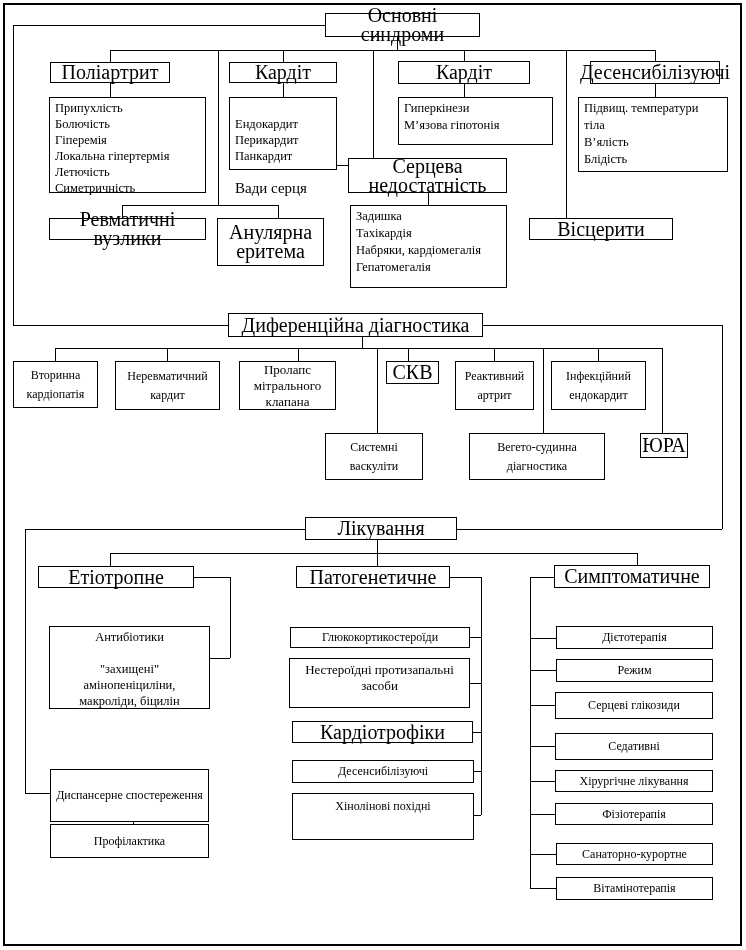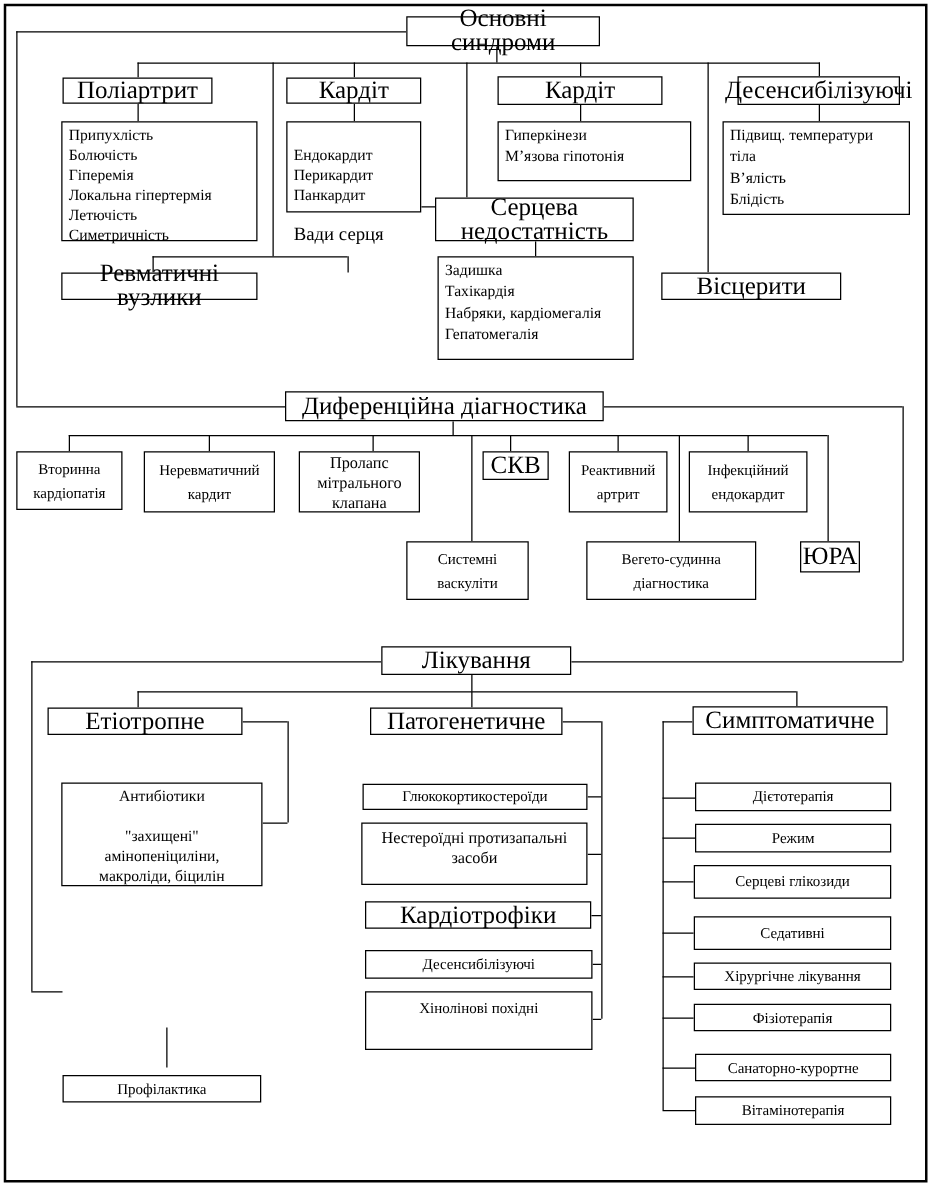--- a/index.html
+++ b/index.html
@@ -122,20 +122,21 @@
 В’ялість
 Блідість</div>
 
   <div class="node hdr" style="left:348px;top:158px;width:159px;height:35px">Серцева недостатність</div>
   <div class="node list" style="left:350px;top:205px;width:157px;height:83px;line-height:17px">Задишка
 Тахікардія
 Набряки, кардіомегалія
 Гепатомегалія</div>
 
   <div class="node hdr" style="left:49px;top:218px;width:157px;height:22px">Ревматичні вузлики</div>
+  <div class="node hdr" style="left:217px;top:218px;width:107px;height:48px;align-items:flex-start;padding-top:4px">Анулярна еритема</div>
   <div class="node hdr" style="left:529px;top:218px;width:144px;height:22px">Вісцерити</div>
 
   <div class="node hdr" style="left:228px;top:313px;width:255px;height:24px">Диференційна діагностика</div>
 
   <div class="node hdr14" style="left:13px;top:361px;width:85px;height:47px">Вторинна кардіопатія</div>
   <div class="node hdr14" style="left:115px;top:361px;width:105px;height:49px">Неревматичний кардит</div>
   <div class="node hdr13" style="left:239px;top:361px;width:97px;height:49px">Пролапс мітрального клапана</div>
   <div class="node hdr" style="left:386px;top:361px;width:53px;height:23px">СКВ</div>
   <div class="node hdr14" style="left:455px;top:361px;width:79px;height:49px">Реактивний артрит</div>
   <div class="node hdr14" style="left:551px;top:361px;width:95px;height:49px">Інфекційний ендокардит</div>
@@ -144,21 +145,22 @@
   <div class="node hdr" style="left:640px;top:433px;width:48px;height:25px">ЮРА</div>
 
   <div class="node hdr" style="left:305px;top:517px;width:152px;height:23px">Лікування</div>
 
   <div class="node hdr" style="left:38px;top:566px;width:156px;height:22px">Етіотропне</div>
   <div class="node ctr" style="left:49px;top:626px;width:161px;height:83px">Антибіотики
 
 "захищені"
 амінопеніциліни,
 макроліди, біцилін</div>
-  <div class="node hdr14" style="left:50px;top:860px;width:159px;height:22px">Профілактика</div>
+  <div class="node hdr14" style="left:50px;top:769px;width:159px;height:53px">Диспансерне спостереження</div>
+  <div class="node hdr14" style="left:50px;top:824px;width:159px;height:34px">Профілактика</div>
 
   <div class="node hdr" style="left:296px;top:566px;width:154px;height:22px">Патогенетичне</div>
   <div class="node hdr14" style="left:290px;top:627px;width:180px;height:21px">Глюкокортикостероїди</div>
   <div class="node hdr13 top" style="left:289px;top:658px;width:181px;height:50px">Нестероїдні протизапальні засоби</div>
   <div class="node hdr" style="left:292px;top:721px;width:181px;height:22px">Кардіотрофіки</div>
   <div class="node hdr14" style="left:292px;top:760px;width:182px;height:23px">Десенсибілізуючі</div>
   <div class="node hdr14 top" style="left:292px;top:793px;width:182px;height:47px">Хінолінові похідні</div>
 
   <div class="node hdr" style="left:554px;top:565px;width:156px;height:23px">Симптоматичне</div>
   <div class="node hdr14" style="left:556px;top:626px;width:157px;height:23px">Дієтотерапія</div>

